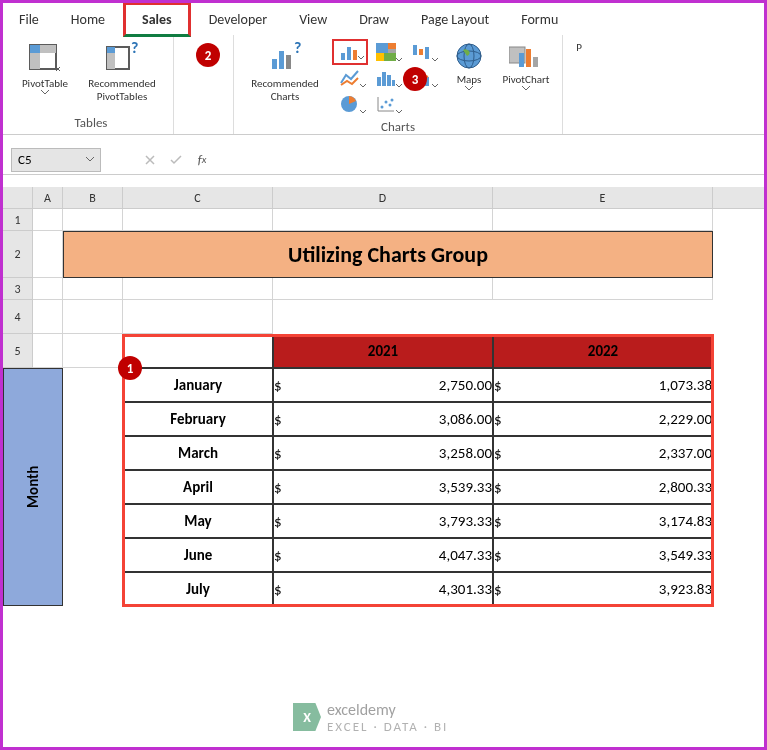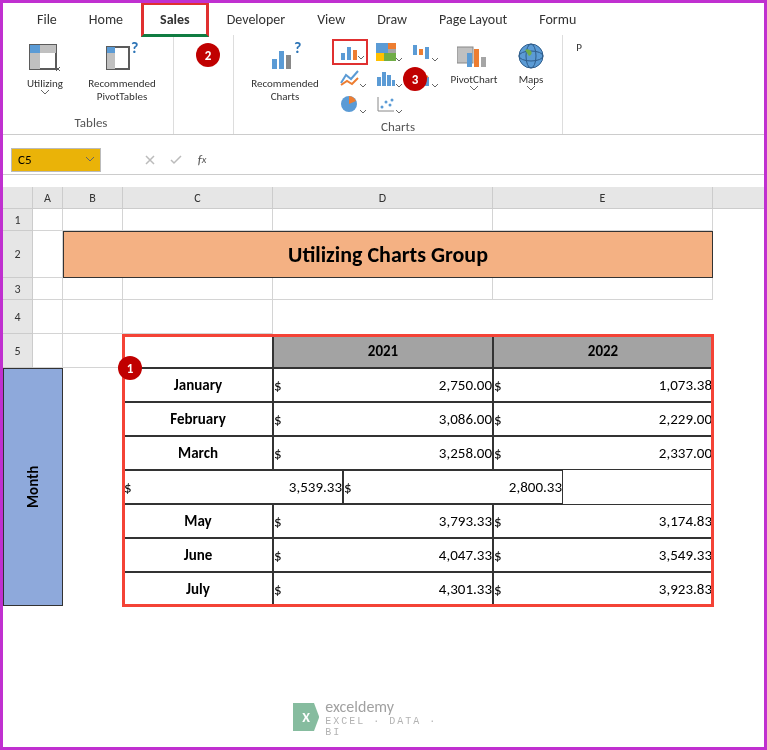--- a/index.html
+++ b/index.html
@@ -1,40 +1,40 @@
 <!DOCTYPE html>
 <html><head>
 <meta charset="utf-8">
 <style>
 * { box-sizing: border-box; margin: 0; padding: 0; font-family: "Segoe UI", Calibri, Arial, sans-serif; }
 body { background: #fff; width: 767px; height: 750px; overflow: hidden; position: relative; border: 3px solid #c030d0; }
 
 
-.tabs { display: flex; height: 32px; align-items: center; padding-left: 18px; gap: 0; background: #fff; }
+.tabs { display: flex; height: 32px; align-items: center; gap: 0; background: #fff; }
 .tab { padding: 6px 16px; font-size: 14px; color: #333; cursor: pointer; }
 .tab.active { border-bottom: 3px solid #107c41; font-weight: 600; }
 .red-box { border: 3px solid #e03030; }
 
 
 .ribbon { display: flex; height: 100px; background: #fff; border-bottom: 1px solid #ccc; }
 .ribbon-group { display: flex; flex-direction: column; align-items: center; border-right: 1px solid #ddd; padding: 4px 6px 2px 6px; }
 .ribbon-group-items { display: flex; gap: 2px; align-items: flex-start; flex: 1; }
 .ribbon-group-label { font-size: 13px; color: #555; padding: 2px 0; }
 .ribbon-button { display: flex; flex-direction: column; align-items: center; padding: 2px 4px; min-width: 60px; font-size: 11px; color: #333; text-align: center; cursor: pointer; }
 .ribbon-button svg { margin-bottom: 2px; }
 .ribbon-mini { display: flex; flex-wrap: wrap; width: 110px; gap: 0; }
 .ribbon-mini-btn { width: 36px; height: 26px; display: flex; align-items: center; justify-content: center; cursor: pointer; position: relative; }
 .dropdown-caret { position: absolute; right: 2px; bottom: 3px; }
 
 
 .badge { position: absolute; width: 24px; height: 24px; border-radius: 50%; background: #c00000; color: #fff; font-weight: 700; font-size: 13px; display: flex; align-items: center; justify-content: center; z-index: 10; }
 
 
 .fbar { display: flex; height: 30px; align-items: center; border-bottom: 1px solid #ccc; }
-.namebox { width: 90px; height: 24px; border: 1px solid #bbb; margin: 0 6px 0 8px; padding: 0 6px; display: flex; align-items: center; font-size: 13px; background: #eab308; }
+.namebox { width: 90px; height: 24px; border: 1px solid #bbb; margin: 0 6px 0 8px; padding: 0 6px; display: flex; align-items: center; font-size: 13px; background: #e5e5e5; }
 .namebox-caret { margin-left: auto; }
 .fb-btn { width: 26px; height: 24px; display: flex; align-items: center; justify-content: center; color: #999; }
 .fx { font-style: italic; font-size: 13px; color: #555; }
 .formula-input { flex: 1; height: 24px; border: none; padding: 0 6px; font-size: 13px; }
 
 
 .grid { position: relative; }
 .colheads { display: flex; height: 22px; background: #e6e6e6; border-bottom: 1px solid #ccc; }
 .rowhead-spacer { width: 30px; border-right: 1px solid #ccc; }
 .colhead { border-right: 1px solid #ccc; display: flex; align-items: center; justify-content: center; font-size: 12px; color: #333; }
@@ -52,34 +52,34 @@
 .row-h2 { height: 47px; }
 .row-h3 { height: 22px; }
 .row-h4 { height: 34px; }
 .row-h5 { height: 34px; }
 .row-hd { height: 34px; }
 
 
 .title-cell { background: #f4b183; font-weight: 700; font-size: 22px; justify-content: center; border: 1px solid #333; }
 
 .hdr-blue { background: #8ea9db; border: 1px solid #333; font-weight: 700; justify-content: center; }
-.hdr-gray { background: #a3a3a3; border: 1px solid #333; font-weight: 700; justify-content: center; }
+.hdr-gray { background: #b91c1c; border: 1px solid #333; font-weight: 700; justify-content: center; }
 .month-vert { background: #8ea9db; border: 1px solid #333; font-weight: 700; justify-content: center; writing-mode: vertical-rl; transform: rotate(180deg); }
 .month-name { border: 1px solid #333; font-weight: 700; justify-content: center; background: #fff; }
 .val { border: 1px solid #333; background: #fff; }
 .dollar-wrap { display: flex; width: 100%; justify-content: space-between; }
 
 
 .sel-border { position: absolute; border: 3px solid #f44336; pointer-events: none; }
 
 
 .watermark { position: absolute; left: 290px; top: 694px; width: 160px; height: 40px; opacity: 0.5; display: flex; align-items: center; gap: 6px; }
 .watermark .wm-icon { width: 28px; height: 28px; background: #107c41; clip-path: polygon(0 0, 80% 0, 100% 50%, 80% 100%, 0 100%); display:flex; align-items:center; justify-content:center; color:#fff; font-weight:700; font-size:14px; }
 .watermark .wm-text { font-size: 16px; color: #444; }
-.watermark .wm-sub { font-size: 10px; color: #666; letter-spacing: 2px; font-family: Liberation Mono, monospace; }
+.watermark .wm-sub { font-size: 13px; color: #666; letter-spacing: 2px; }
 </style>
 </head>
 <body>
 
 <div class="tabs">
   <div class="tab">File</div>
   <div class="tab">Home</div>
   <div class="tab active red-box" style="position:relative; margin:0 2px;">Sales</div>
   <div class="tab">Developer</div>
   <div class="tab">View</div>
@@ -93,21 +93,21 @@
   <div class="ribbon-group" style="padding-left:12px;">
     <div class="ribbon-group-items">
       <div class="ribbon-button">
         <svg width="34" height="34" viewBox="0 0 34 34">
             <rect x="2" y="4" width="26" height="24" fill="none" stroke="#5b5b5b" stroke-width="2"></rect>
             <rect x="2" y="4" width="10" height="8" fill="#5b9bd5"></rect>
             <rect x="2" y="12" width="10" height="16" fill="#c0c0c0"></rect>
             <rect x="12" y="4" width="16" height="8" fill="#c0c0c0"></rect>
             <path d="M28 26 l4 4 M32 26 l-4 4" stroke="#5b5b5b" stroke-width="1"></path>
           </svg>
-        <span>Utilizing</span>
+        <span>PivotTable</span>
         <svg width="8" height="5">
             <path d="M0 0 L4 4 L8 0" fill="none" stroke="#666"></path>
           </svg>
       </div>
       <div class="ribbon-button" style="min-width:90px;">
         <svg width="34" height="34" viewBox="0 0 34 34">
             <rect x="2" y="6" width="22" height="22" fill="none" stroke="#5b5b5b" stroke-width="2"></rect>
             <rect x="2" y="6" width="8" height="6" fill="#5b9bd5"></rect>
             <rect x="2" y="12" width="8" height="16" fill="#c0c0c0"></rect>
             <text x="26" y="12" font-size="16" fill="#2e75b6" font-weight="700">?</text>
@@ -213,40 +213,40 @@
               <circle cx="6" cy="12" r="1.5" fill="#5b9bd5"></circle>
               <circle cx="10" cy="7" r="1.5" fill="#5b9bd5"></circle>
               <circle cx="14" cy="10" r="1.5" fill="#5b9bd5"></circle>
               <circle cx="16" cy="5" r="1.5" fill="#5b9bd5"></circle>
             </svg>
           <svg class="dropdown-caret" width="6" height="4">
               <path d="M0 0 L3 3 L6 0" fill="none" stroke="#666"></path>
             </svg>
         </div>
       </div>
+      <div class="ribbon-button" style="min-width:50px;">
+        <svg width="30" height="30" viewBox="0 0 30 30">
+            <circle cx="15" cy="15" r="12" fill="#5b9bd5" stroke="#2e5c8a" stroke-width="1"></circle>
+            <ellipse cx="15" cy="15" rx="12" ry="5" fill="none" stroke="#2e5c8a"></ellipse>
+            <ellipse cx="15" cy="15" rx="5" ry="12" fill="none" stroke="#2e5c8a"></ellipse>
+            <path d="M9 9 q3 -2 6 1 q2 3 -2 5" fill="#70ad47"></path>
+          </svg>
+        <span>Maps</span>
+        <svg width="8" height="5">
+            <path d="M0 0 L4 4 L8 0" fill="none" stroke="#666"></path>
+          </svg>
+      </div>
       <div class="ribbon-button" style="min-width:60px;">
         <svg width="34" height="30" viewBox="0 0 34 30">
             <rect x="0" y="6" width="16" height="16" fill="#c0c0c0" stroke="#888"></rect>
             <rect x="10" y="12" width="5" height="14" fill="#5b9bd5"></rect>
             <rect x="17" y="8" width="5" height="18" fill="#ed7d31"></rect>
             <rect x="24" y="16" width="5" height="10" fill="#a5a5a5"></rect>
           </svg>
         <span>PivotChart</span>
-        <svg width="8" height="5">
-            <path d="M0 0 L4 4 L8 0" fill="none" stroke="#666"></path>
-          </svg>
-      </div>
-      <div class="ribbon-button" style="min-width:50px;">
-        <svg width="30" height="30" viewBox="0 0 30 30">
-            <circle cx="15" cy="15" r="12" fill="#5b9bd5" stroke="#2e5c8a" stroke-width="1"></circle>
-            <ellipse cx="15" cy="15" rx="12" ry="5" fill="none" stroke="#2e5c8a"></ellipse>
-            <ellipse cx="15" cy="15" rx="5" ry="12" fill="none" stroke="#2e5c8a"></ellipse>
-            <path d="M9 9 q3 -2 6 1 q2 3 -2 5" fill="#70ad47"></path>
-          </svg>
-        <span>Maps</span>
         <svg width="8" height="5">
             <path d="M0 0 L4 4 L8 0" fill="none" stroke="#666"></path>
           </svg>
       </div>
     </div>
     <div class="ribbon-group-label">Charts</div>
   </div>
   <div class="ribbon-group" style="border-right:none;">
     <div class="ribbon-group-items">
         <div class="ribbon-button" style="min-width:20px;">
@@ -389,20 +389,21 @@
           <span class="dollar-wrap">
             <span>$</span>
             <span>2,337.00</span>
           </span>
         </div>
     </div>
     <div class="row row-hd">
       <div class="rowhead">9</div>
       <div class="cell col-A"></div>
       <div class="cell col-B" style="visibility:hidden;"></div>
+      <div class="cell col-C month-name">April</div>
       <div class="cell col-D val">
           <span class="dollar-wrap">
             <span>$</span>
             <span>3,539.33</span>
           </span>
         </div>
       <div class="cell col-E val">
           <span class="dollar-wrap">
             <span>$</span>
             <span>2,800.33</span>

